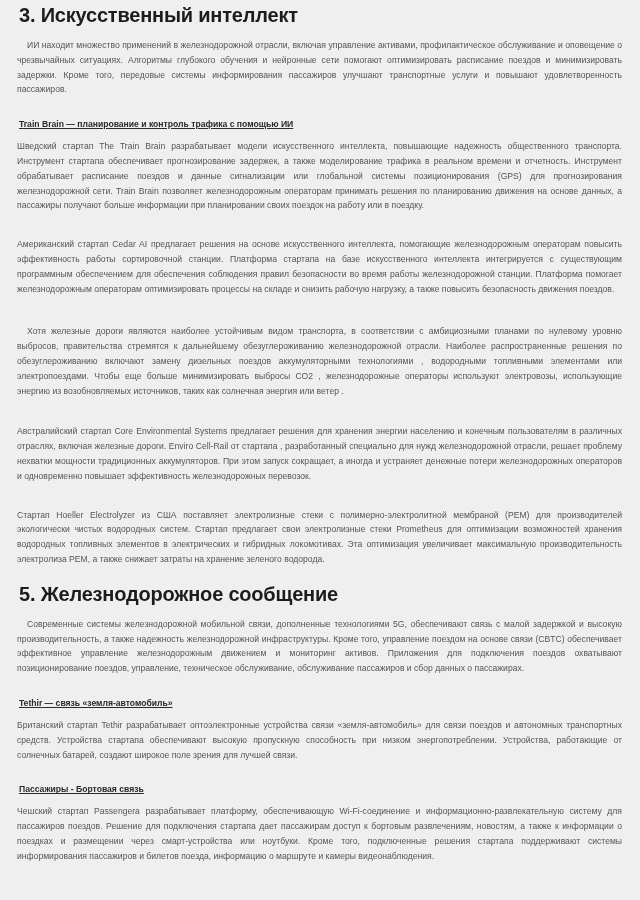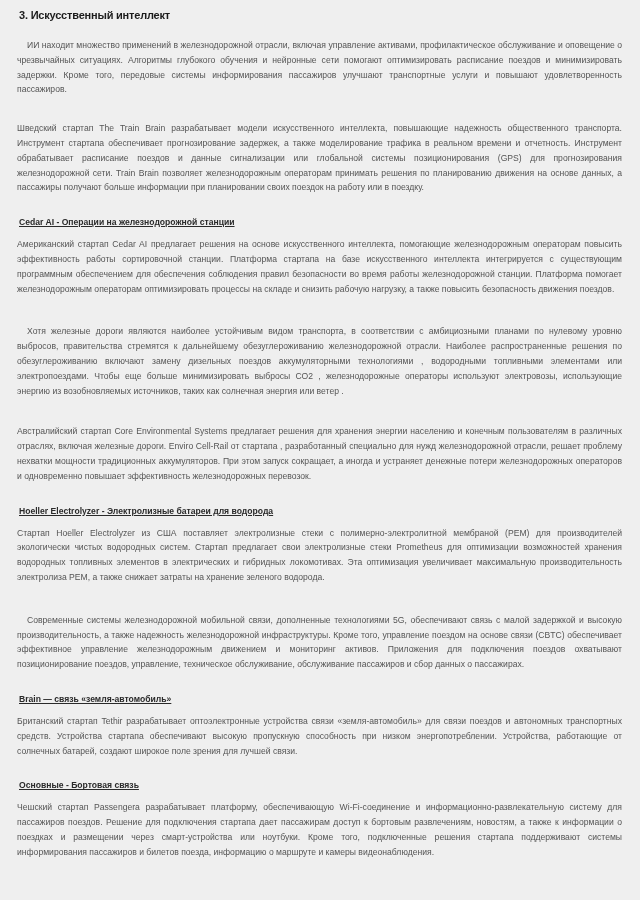--- a/index.html
+++ b/index.html
@@ -17,21 +17,21 @@
     .page {
       position: relative;
       width: 640px;
       height: 900px;
       box-sizing: border-box;
       padding: 4px 10px 0 9px;
     }
     h2.section-title {
       font-family: "Liberation Sans", sans-serif;
       font-weight: bold;
-      font-size: 11px;
+      font-size: 20px;
       color: #1c1c1c;
       margin: 0 0 0 10px;
       line-height: 22px;
       letter-spacing: -0.2px;
     }
     p.body-text {
       font-size: 8.6px;
       line-height: 14.8px;
       margin: 8px;
       text-align: justify;
@@ -63,55 +63,55 @@
 <body>
 
 <div class="page">
 
   <section>
     <h2 class="section-title">3. Искусственный интеллект</h2>
     <div class="gap-s"></div>
     <p class="body-text indent">ИИ находит множество применений в железнодорожной отрасли, включая управление активами, профилактическое обслуживание и оповещение о чрезвычайных ситуациях. Алгоритмы глубокого обучения и нейронные сети помогают оптимизировать расписание поездов и минимизировать задержки. Кроме того, передовые системы информирования пассажиров улучшают транспортные услуги и повышают удовлетворенность пассажиров.</p>
     <div class="gap-m"></div>
     <div class="block">
+      <span class="sub-title">Train Brain — планирование и контроль трафика с помощью ИИ</span>
       <p class="body-text">Шведский стартап The Train Brain разрабатывает модели искусственного интеллекта, повышающие надежность общественного транспорта. Инструмент стартапа обеспечивает прогнозирование задержек, а также моделирование трафика в реальном времени и отчетность. Инструмент обрабатывает расписание поездов и данные сигнализации или глобальной системы позиционирования (GPS) для прогнозирования железнодорожной сети. Train Brain позволяет железнодорожным операторам принимать решения по планированию движения на основе данных, а пассажиры получают больше информации при планировании своих поездок на работу или в поездку.</p>
     </div>
     <div class="gap-m"></div>
     <div class="block">
-      <span class="sub-title">Cedar AI - Операции на железнодорожной станции</span>
       <p class="body-text">Американский стартап Cedar AI предлагает решения на основе искусственного интеллекта, помогающие железнодорожным операторам повысить эффективность работы сортировочной станции. Платформа стартапа на базе искусственного интеллекта интегрируется с существующим программным обеспечением для обеспечения соблюдения правил безопасности во время работы железнодорожной станции. Платформа помогает железнодорожным операторам оптимизировать процессы на складе и снизить рабочую нагрузку, а также повысить безопасность движения поездов.</p>
     </div>
   </section>
 
   <div class="gap-m"></div>
 
   <section>
     <div class="gap-s"></div>
     <p class="body-text indent">Хотя железные дороги являются наиболее устойчивым видом транспорта, в соответствии с амбициозными планами по нулевому уровню выбросов, правительства стремятся к дальнейшему обезуглероживанию железнодорожной отрасли. Наиболее распространенные решения по обезуглероживанию включают замену дизельных поездов аккумуляторными технологиями , водородными топливными элементами или электропоездами. Чтобы еще больше минимизировать выбросы CO2 , железнодорожные операторы используют электровозы, использующие энергию из возобновляемых источников, таких как солнечная энергия или ветер .</p>
     <div class="gap-l"></div>
     <div class="block">
       <p class="body-text">Австралийский стартап Core Environmental Systems предлагает решения для хранения энергии населению и конечным пользователям в различных отраслях, включая железные дороги. Enviro Cell-Rail от стартапа , разработанный специально для нужд железнодорожной отрасли, решает проблему нехватки мощности традиционных аккумуляторов. При этом запуск сокращает, а иногда и устраняет денежные потери железнодорожных операторов и одновременно повышает эффективность железнодорожных перевозок.</p>
     </div>
     <div class="gap-m"></div>
     <div class="block">
-      <span class="sub-title">Hoeller Electrolyzer - Электролизные батареи для водорода</span>
       <p class="body-text">Стартап Hoeller Electrolyzer из США поставляет электролизные стеки с полимерно-электролитной мембраной (PEM) для производителей экологически чистых водородных систем. Стартап предлагает свои электролизные стеки Prometheus для оптимизации возможностей хранения водородных топливных элементов в электрических и гибридных локомотивах. Эта оптимизация увеличивает максимальную производительность электролиза PEM, а также снижает затраты на хранение зеленого водорода.</p>
     </div>
   </section>
 
   <div class="gap-m"></div>
 
   <section>
+    <h2 class="section-title">5. Железнодорожное сообщение</h2>
     <div class="gap-s"></div>
     <p class="body-text indent">Современные системы железнодорожной мобильной связи, дополненные технологиями 5G, обеспечивают связь с малой задержкой и высокую производительность, а также надежность железнодорожной инфраструктуры. Кроме того, управление поездом на основе связи (CBTC) обеспечивает эффективное управление железнодорожным движением и мониторинг активов. Приложения для подключения поездов охватывают позиционирование поездов, управление, техническое обслуживание, обслуживание пассажиров и сбор данных о пассажирах.</p>
     <div class="gap-m"></div>
     <div class="block">
-      <span class="sub-title">Brain — связь «земля-автомобиль»</span>
+      <span class="sub-title">Tethir — связь «земля-автомобиль»</span>
       <p class="body-text">Британский стартап Tethir разрабатывает оптоэлектронные устройства связи «земля-автомобиль» для связи поездов и автономных транспортных средств. Устройства стартапа обеспечивают высокую пропускную способность при низком энергопотреблении. Устройства, работающие от солнечных батарей, создают широкое поле зрения для лучшей связи.</p>
     </div>
     <div class="gap-m"></div>
     <div class="block">
-      <span class="sub-title">Основные - Бортовая связь</span>
+      <span class="sub-title">Пассажиры - Бортовая связь</span>
       <p class="body-text">Чешский стартап Passengera разрабатывает платформу, обеспечивающую Wi-Fi-соединение и информационно-развлекательную систему для пассажиров поездов. Решение для подключения стартапа дает пассажирам доступ к бортовым развлечениям, новостям, а также к информации о поездках и размещении через смарт-устройства или ноутбуки. Кроме того, подключенные решения стартапа поддерживают системы информирования пассажиров и билетов поезда, информацию о маршруте и камеры видеонаблюдения.</p>
     </div>
   </section>
 
 </div>
 
 </body></html>

